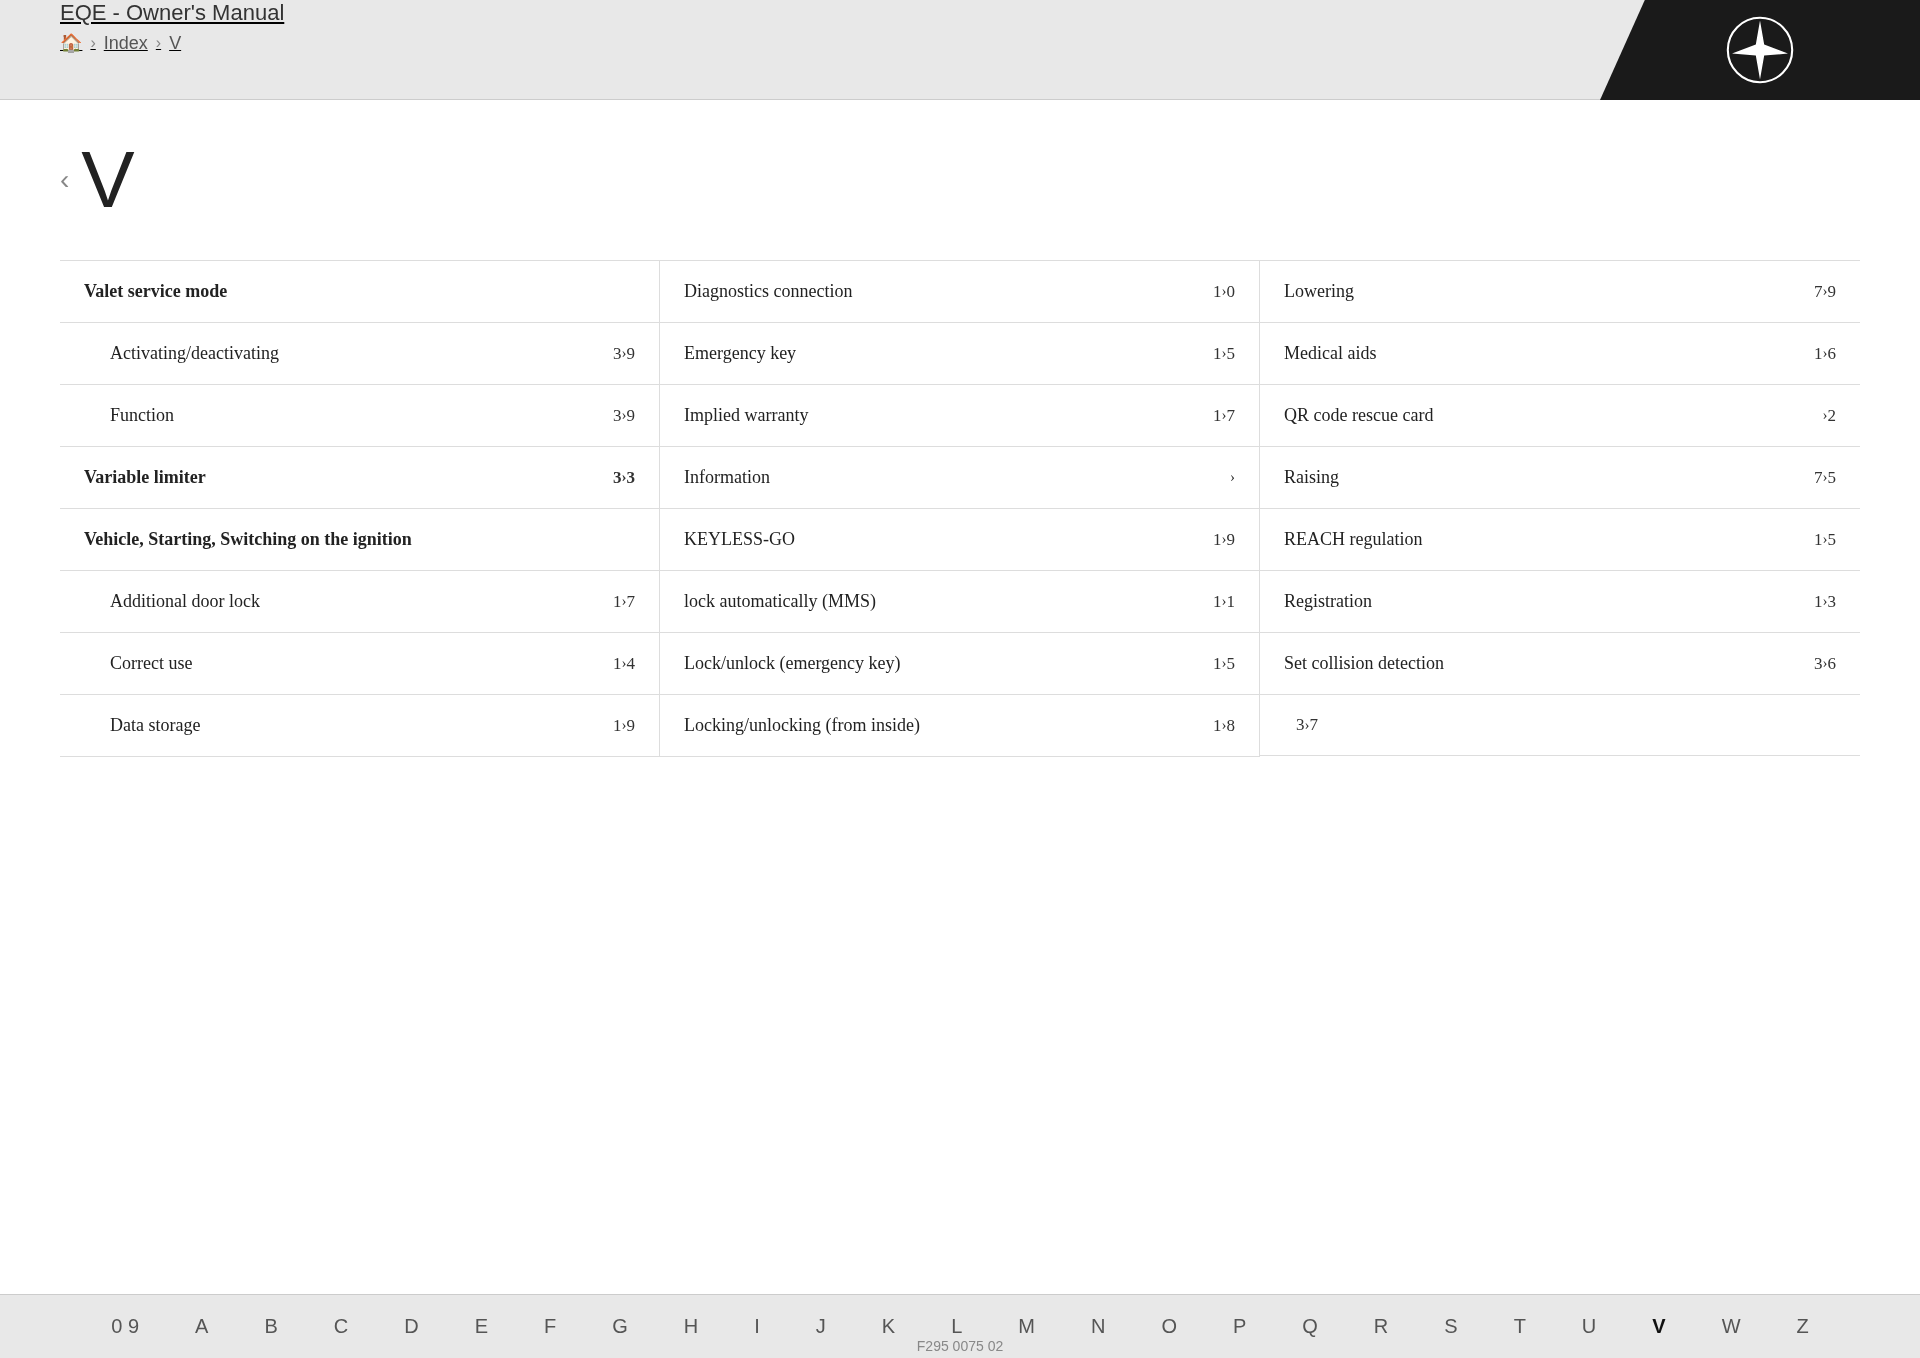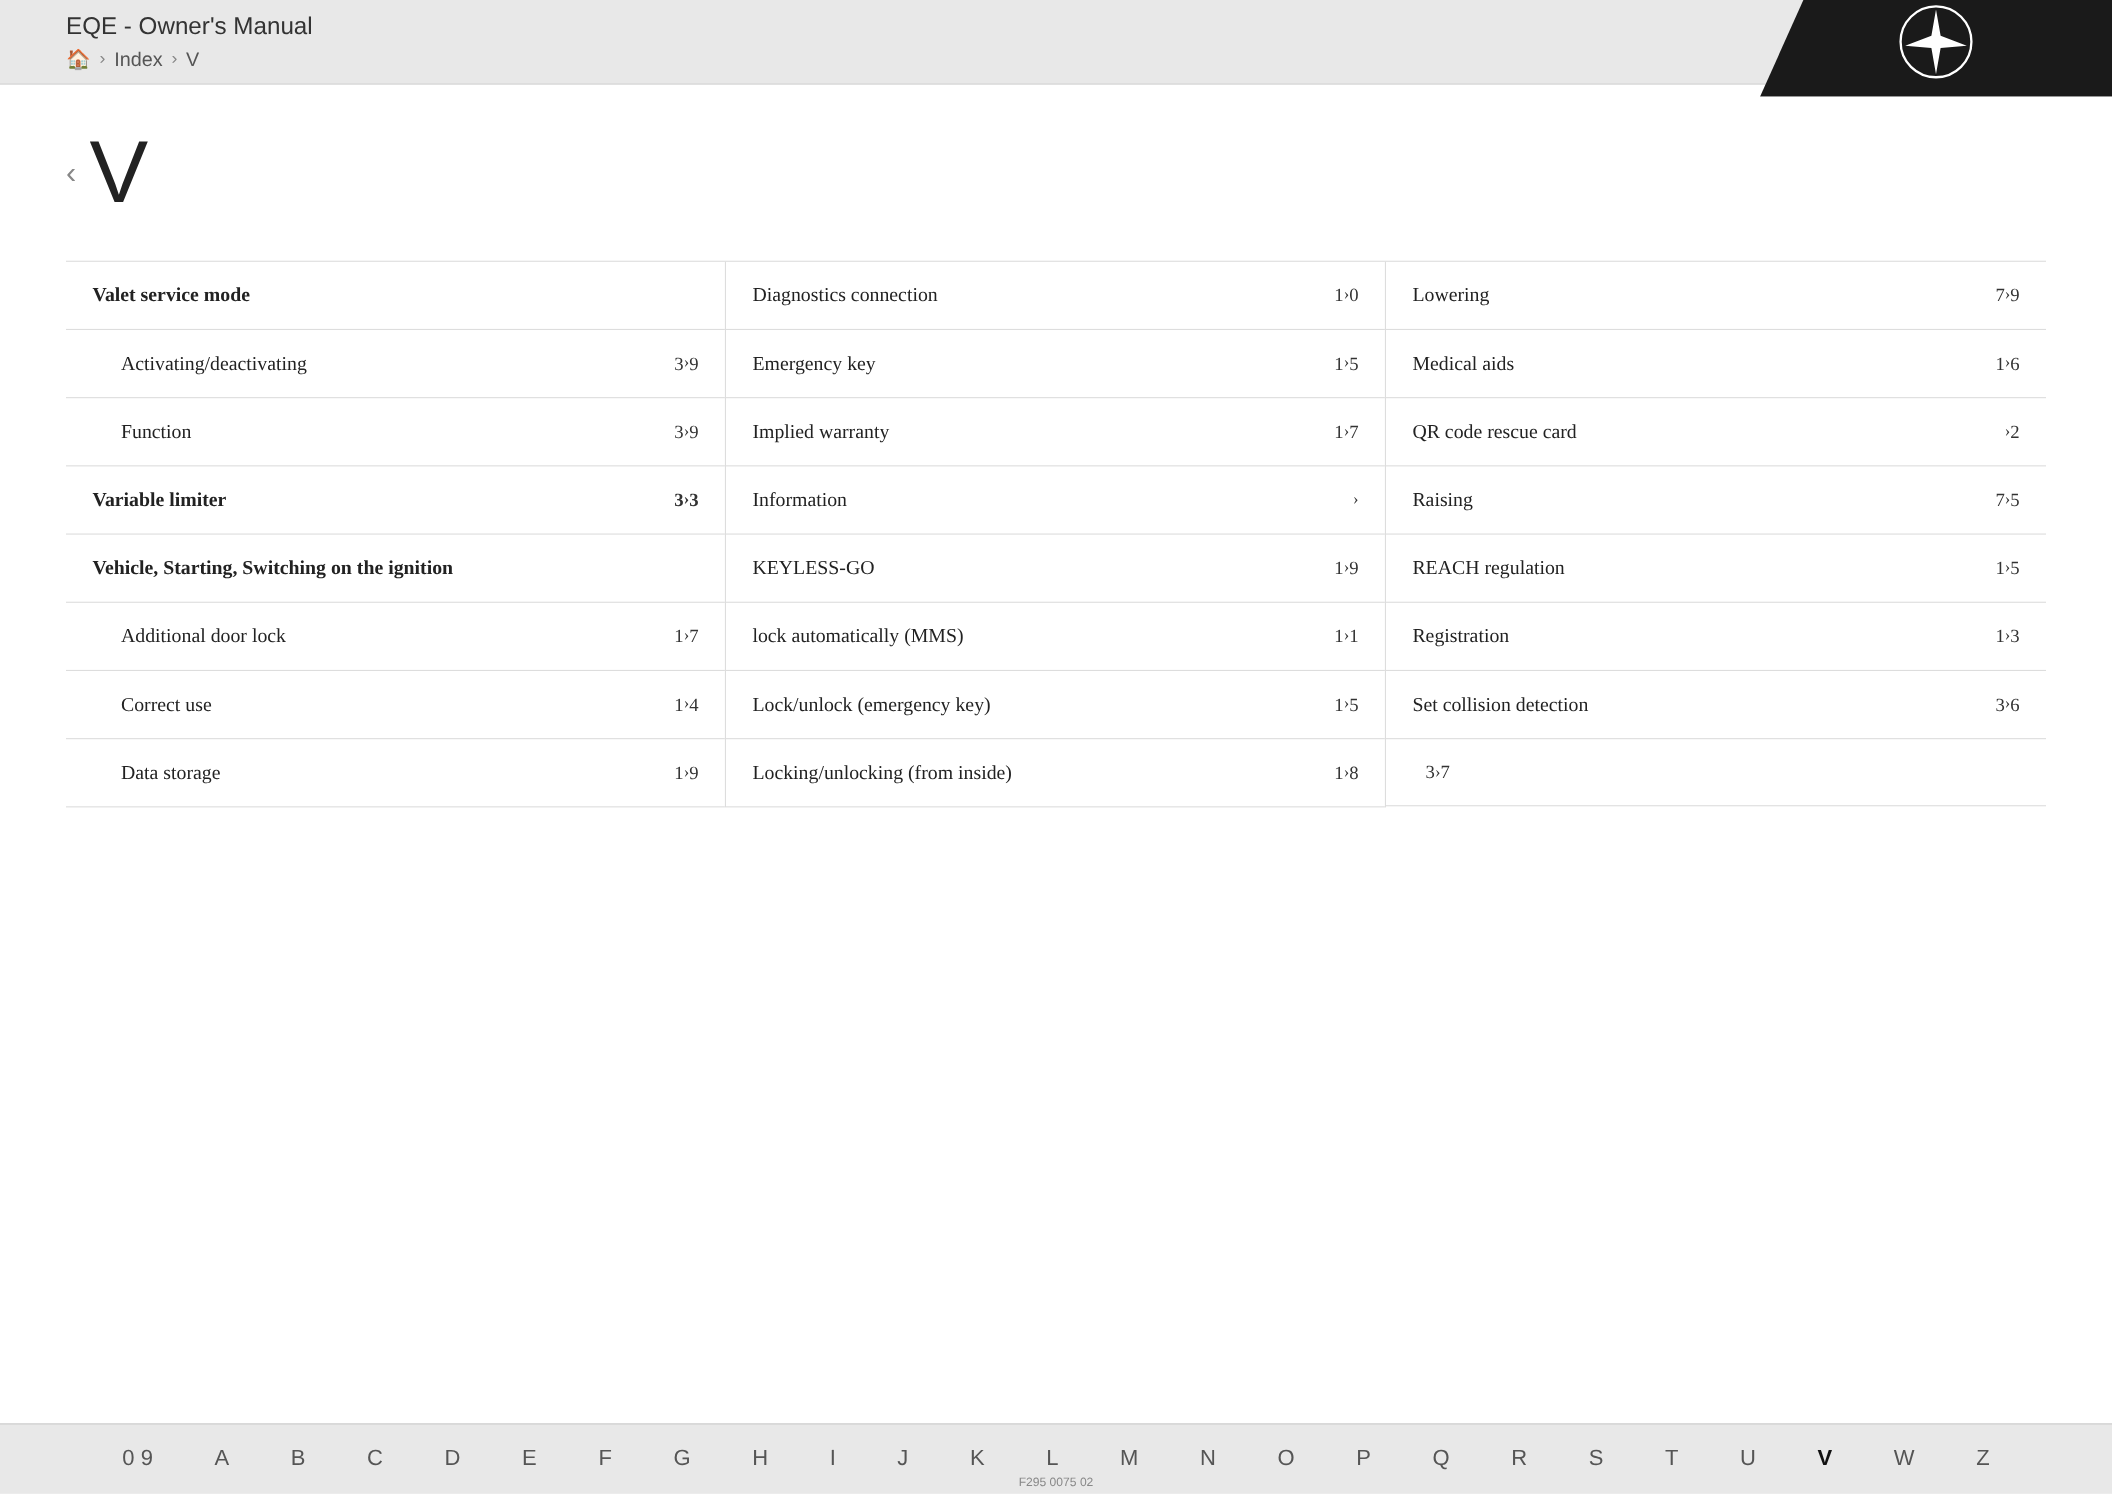--- a/index.html
+++ b/index.html
@@ -8,26 +8,26 @@
       background: #f0f0f0;
       width: 1920px;
       min-height: 1358px;
       display: flex;
       flex-direction: column;
     }
 
     
     .header {
       background: #e8e8e8;
-      height: 77px;
-      display: flex;
-      align-items: center;
+      height: 100px;
+      display: flex;
       justify-content: space-between;
       padding: 0 0 0 60px;
       border-bottom: 1px solid #ccc;
+      text-decoration: underline;
     }
     .header-left {
       display: flex;
       flex-direction: column;
       gap: 6px;
     }
     .header-title {
       font-size: 22px;
       color: #333;
       font-weight: normal;
@@ -158,21 +158,21 @@
     }
     .alpha-nav-item.active {
       color: #111;
       font-weight: bold;
     }
     .footer-code {
       position: absolute;
       bottom: 4px;
       left: 50%;
       transform: translateX(-50%);
-      font-size: 11px;
+      font-size: 14px;
       color: #888;
     }
   </style>
 </head>
 <body>
 
 <div class="header">
   <div class="header-left">
     <div class="header-title">EQE - Owner's Manual</div>
     <div class="breadcrumb">

